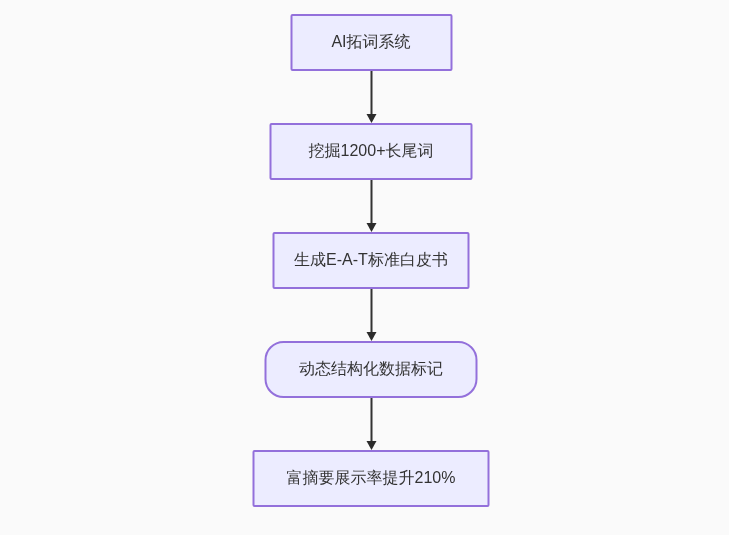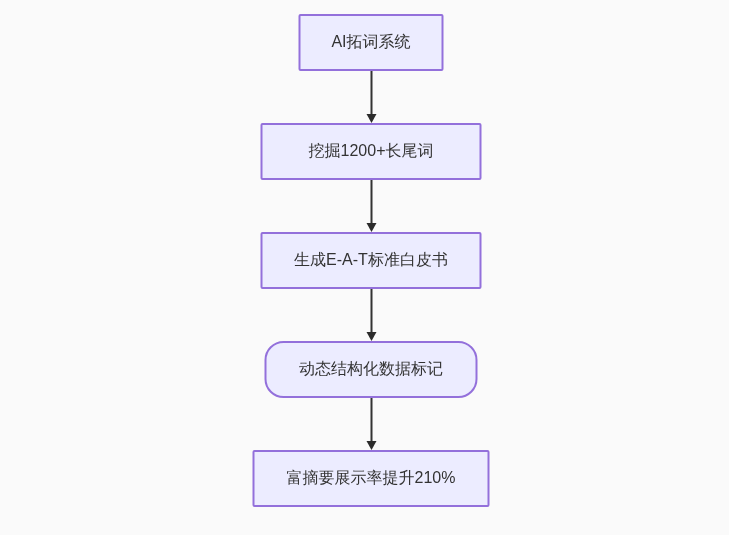--- a/index.html
+++ b/index.html
@@ -30,23 +30,23 @@
     border: 2px solid #9370db;
     border-radius: 2px;
     color: #333333;
     font-size: 16px;
     display: flex;
     align-items: center;
     justify-content: center;
     text-align: center;
     white-space: nowrap;
   }
-  .node-0 { width: 145px; }
-  .node-1 { width: 221px; }
-  .node-2 { width: 221px; }
+  .node-0 { width: 162px; }
+  .node-1 { width: 203px; }
+  .node-2 { width: 197px; }
   .node-3 { width: 213px; border-radius: 19px; }
   .node-4 { width: 237px; }
   .edge {
     height: 52px;
     display: flex;
     flex-direction: column;
     align-items: center;
   }
   .edge .line {
     width: 2px;

